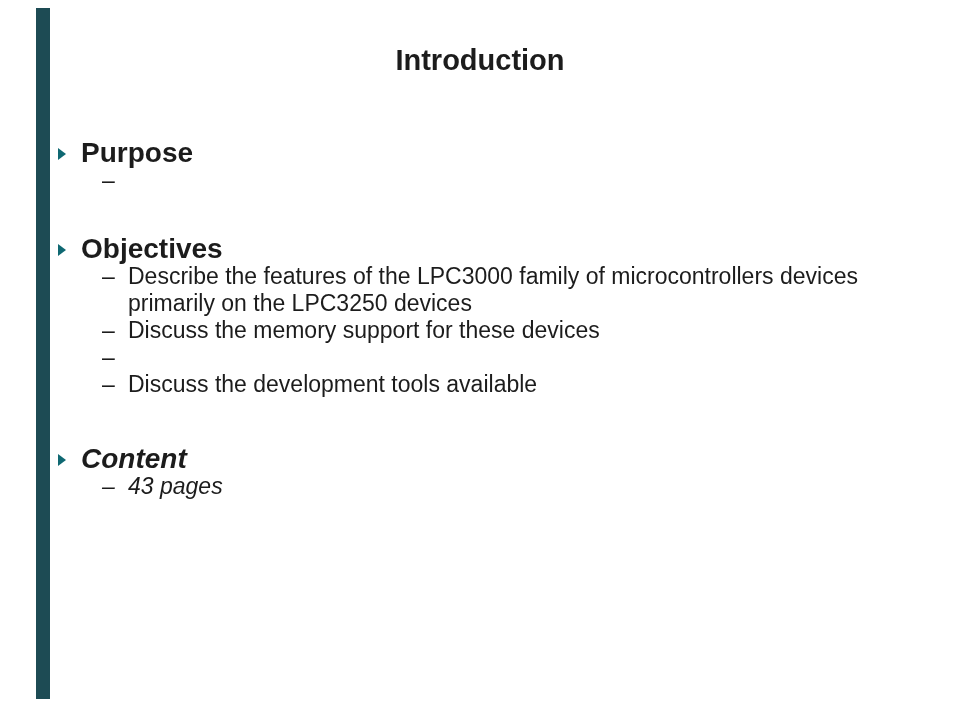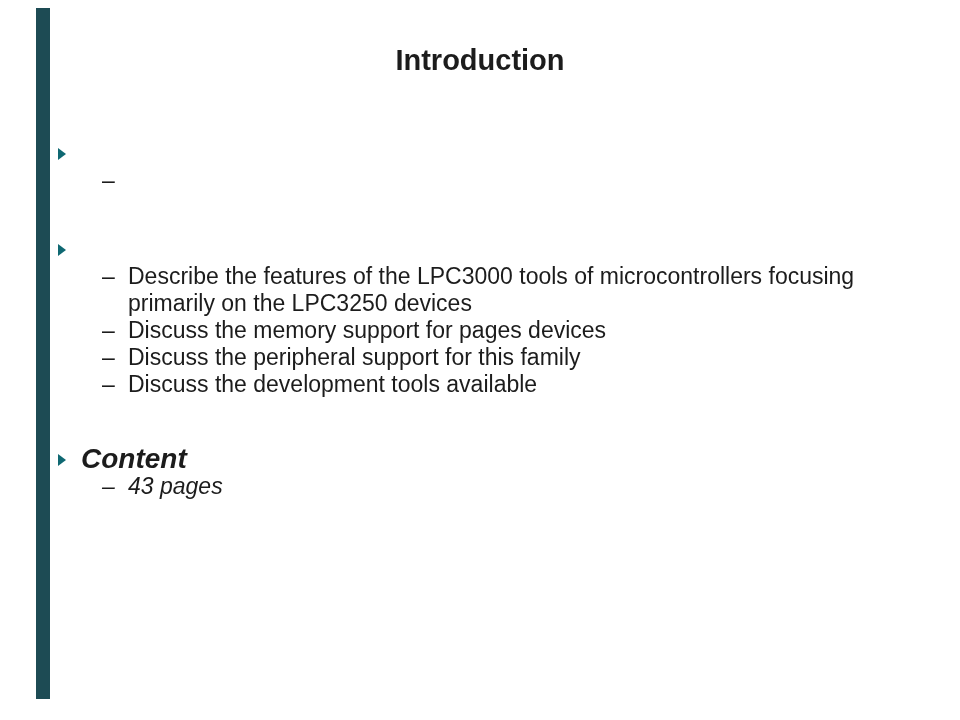--- a/index.html
+++ b/index.html
@@ -73,51 +73,52 @@
 <body style="background: rgb(255, 255, 255); color: rgb(28, 28, 28);">
 
 <div class="left-bar" style="background: rgb(29, 75, 84);"></div>
 
 <div class="slide-title">Introduction</div>
 
 <div class="sections">
   <div class="section">
     <div class="heading-row">
       <span class="tri" style="border-left-color: rgb(15, 104, 114);"></span>
+      <span class="heading">Purpose</span>
     </div>
     <div class="sub">
   <div class="sub-row">
     <span class="dash">–</span>
   </div>
 </div>
   </div>
 
   <div class="section">
     <div class="heading-row">
       <span class="tri" style="border-left-color: rgb(15, 104, 114);"></span>
+      <span class="heading">Objectives</span>
     </div>
     <div class="sub">
   <div class="sub-row">
     <span class="dash">–</span>
-    <span class="sub-text">Describe the features of the LPC3000 tools of microcontrollers focusing</span>
+    <span class="sub-text">Describe the features of the LPC3000 family of microcontrollers devices</span>
   </div>
 
   <div class="sub-row">
     <span class="dash cont">–</span>
     <span class="sub-text">primarily on the LPC3250 devices</span>
   </div>
 
   <div class="sub-row">
     <span class="dash">–</span>
-    <span class="sub-text">Discuss the memory support for pages devices</span>
+    <span class="sub-text">Discuss the memory support for these devices</span>
   </div>
 
   <div class="sub-row">
     <span class="dash">–</span>
-    <span class="sub-text">Discuss the peripheral support for this family</span>
   </div>
 
   <div class="sub-row">
     <span class="dash">–</span>
     <span class="sub-text">Discuss the development tools available</span>
   </div>
 </div>
   </div>
 
   <div class="section">

